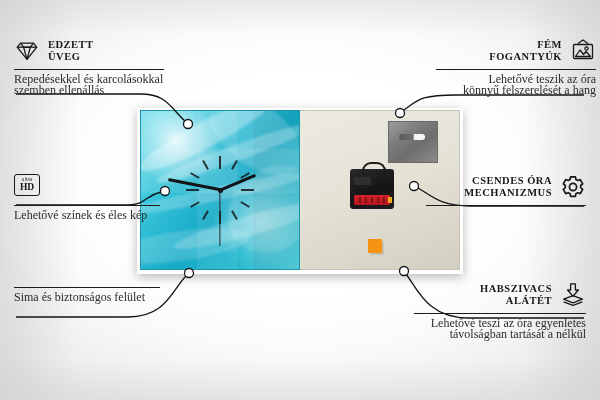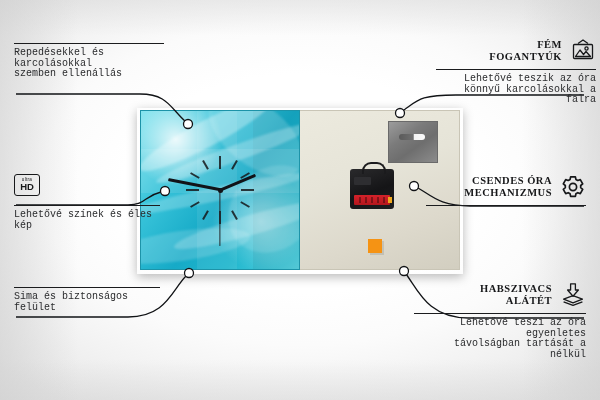--- a/index.html
+++ b/index.html
@@ -106,21 +106,21 @@
   .callout .head{display:flex;align-items:center;gap:8px;}
   .callout.left .head{justify-content:flex-start;}
   .callout.right .head{justify-content:flex-end;}
   .title{
     font-size:10.5px;letter-spacing:.5px;color:#17181a;line-height:12.5px;
     text-transform:uppercase;font-weight:700;white-space:pre-line;
   }
   .callout.right .title{text-align:right;}
   .rule{height:1.4px;background:#1b1c1e;margin:5px 0 4px;}
   .desc{
-    font-size:10px;line-height:10.5px;color:#2a2b2d;white-space:pre-line;font-family:Liberation Mono, monospace;
+    font-size:12px;line-height:10.5px;color:#2a2b2d;white-space:pre-line;
   }
   .callout.right .desc{text-align:right;}
   .ico{width:26px;height:26px;flex:0 0 26px;display:block;}
   .ico svg{display:block;width:26px;height:26px;}
 
   #leaders{position:absolute;inset:0;width:600px;height:400px;pointer-events:none;}
   #leaders path{fill:none;stroke:#111316;stroke-width:1.3;}
   #leaders circle{fill:#ffffff;stroke:#111316;stroke-width:1.3;}
 
   
@@ -130,21 +130,21 @@
   #c-handles {right:4px;top:38px;  width:160px;}
   #c-mech    {right:14px;top:174px; width:160px;}
   #c-foam    {right:14px;top:282px; width:172px;}
 
   .hd-badge{
     width:26px;height:22px;border:1.6px solid #17181a;border-radius:3px;
     display:flex;flex-direction:column;align-items:center;justify-content:center;
     box-sizing:border-box;
   }
   .hd-badge .u{font-size:4.6px;line-height:4.6px;letter-spacing:.3px;color:#17181a;font-family:"Liberation Sans",sans-serif;}
-  .hd-badge .h{font-size:9.5px;line-height:10px;font-weight:700;color:#17181a;font-family:Liberation Sans, sans-serif;}
+  .hd-badge .h{font-size:9.5px;line-height:10px;font-weight:700;color:#17181a;font-family:Liberation Serif, serif;}
 </style>
 </head>
 <body>
 
 <div id="stage">
 
   <div id="product">
     <div class="photo-shadow"></div>
 
     <div id="clock-front">
@@ -235,20 +235,35 @@
     <circle cx="400" cy="113" r="4.5"></circle>
 
     <path d="M584,206 L470,206 C440,206 432,196 418,188"></path>
     <circle cx="414" cy="186" r="4.5"></circle>
 
     <path d="M584,318 L468,318 C428,318 418,290 406,274"></path>
     <circle cx="404" cy="271" r="4.5"></circle>
   </svg>
 
   <div class="callout left" id="c-glass">
+    <div class="head">
+      <span class="ico">
+        <svg viewBox="0 0 26 26">
+            <g fill="none" stroke="#17181a" stroke-width="1.3" stroke-linejoin="round">
+          <path d="M3.2,9.2 L6.6,5.2 L19.4,5.2 L22.8,9.2 L13,21.4 Z"></path>
+          <path d="M3.2,9.2 L22.8,9.2"></path>
+              <path d="M6.6,5.2 L9.6,9.2 L13,21.4"></path>
+          <path d="M19.4,5.2 L16.4,9.2 L13,21.4"></path>
+              <path d="M9.6,9.2 L16.4,9.2"></path>
+        </g>
+          </svg>
+      </span>
+      <div class="title">EDZETT
+ÜVEG</div>
+    </div>
     <div class="rule"></div>
     <div class="desc">Repedésekkel és karcolásokkal
 szemben ellenállás</div>
   </div>
 
   <div class="callout left" id="c-print">
     <div class="head">
       <span class="ico">
         <span class="hd-badge">
           <span class="u">ultra</span>
@@ -275,21 +290,21 @@
           <path d="M8,5.5 L13,2 L18,5.5"></path>
           <rect x="3.5" y="6.5" width="19" height="14" rx="1"></rect>
           <path d="M5.5,18.5 L10,12 L13.5,16.5 L16,13.5 L20.5,18.5 Z"></path>
           <circle cx="16.5" cy="10.5" r="1.6"></circle>
         </g>
           </svg>
       </span>
     </div>
     <div class="rule"></div>
     <div class="desc">Lehetővé teszik az óra
-könnyű karcolásokkal a falra</div>
+könnyű felszerelését a hang</div>
   </div>
 
   <div class="callout right" id="c-mech">
     <div class="head">
       <div class="title">CSENDES ÓRA
 MECHANIZMUS</div>
       <span class="ico">
         <svg viewBox="0 0 26 26">
             <g fill="none" stroke="#17181a" stroke-width="1.7" stroke-linejoin="round">
           <path d="M10.6,2.8 h4.8 l.5,2.6 1.9,1.1 2.5-.9 2.4,4.2 -2,1.7 0,2.2 2,1.7 -2.4,4.2 -2.5-.9 -1.9,1.1 -.5,2.6 h-4.8 l-.5-2.6 -1.9-1.1 -2.5,.9 -2.4-4.2 2-1.7 0-2.2 -2-1.7 2.4-4.2 2.5,.9 1.9-1.1 Z"></path>

